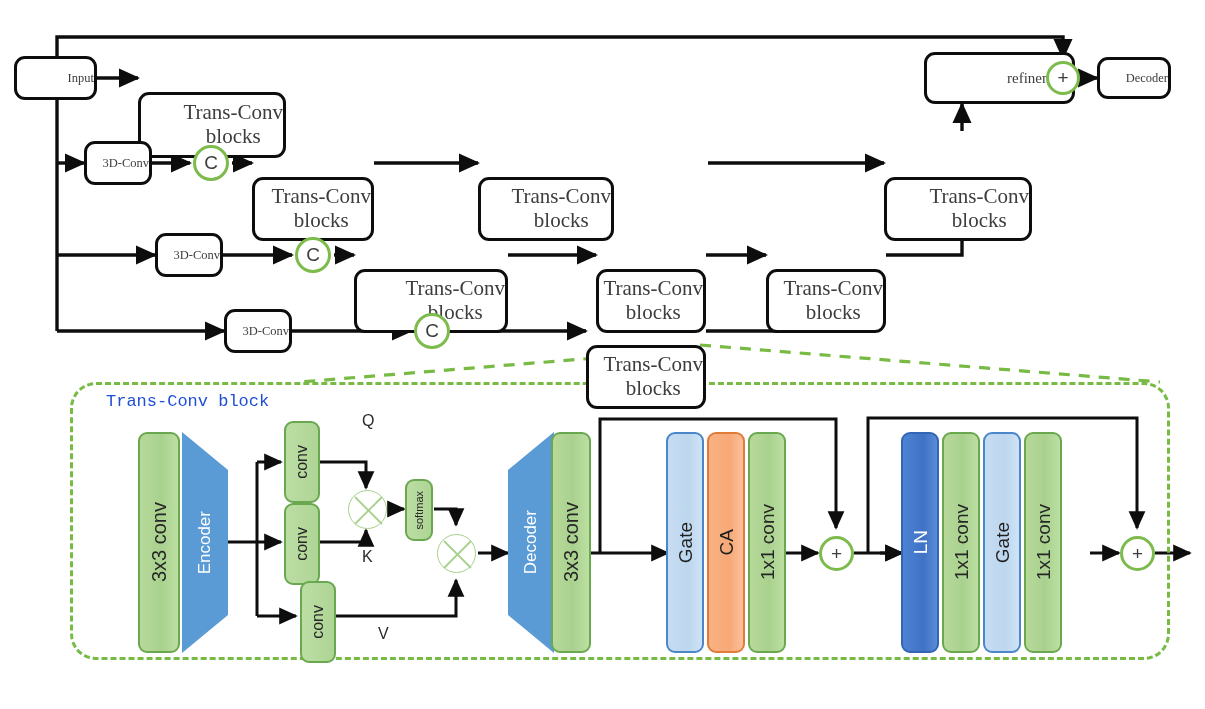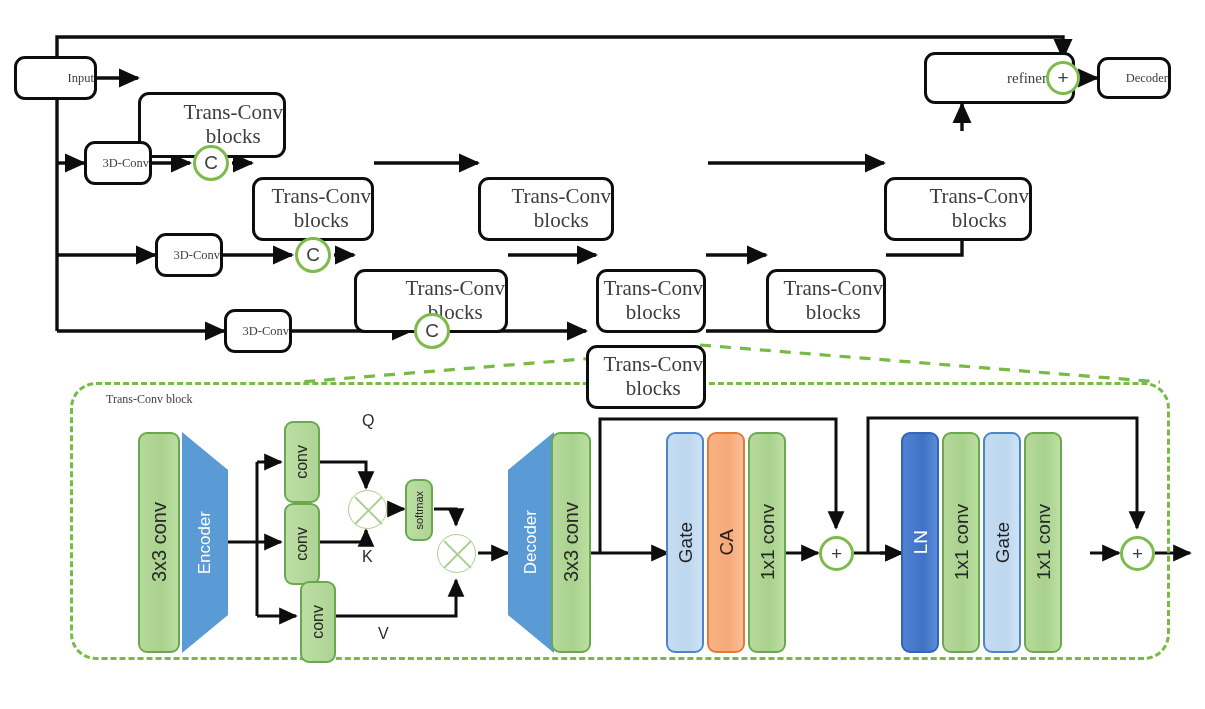--- a/index.html
+++ b/index.html
@@ -63,23 +63,23 @@
   
   .dashbox {
     position: absolute;
     box-sizing: border-box;
     border: 3.2px dashed #77bb44;
     border-radius: 26px;
     z-index: 1;
   }
   .dashlabel {
     position: absolute;
-    color: #404040;
-    font-size: 12px;
-    font-family: Liberation Serif, serif;
+    color: #1d4ed8;
+    font-size: 17px;
+    font-family: Liberation Mono, monospace;
     z-index: 3;
     white-space: nowrap;
   }
 
   
   .vbar {
     position: absolute;
     box-sizing: border-box;
     border-radius: 9px;
     display: flex;

